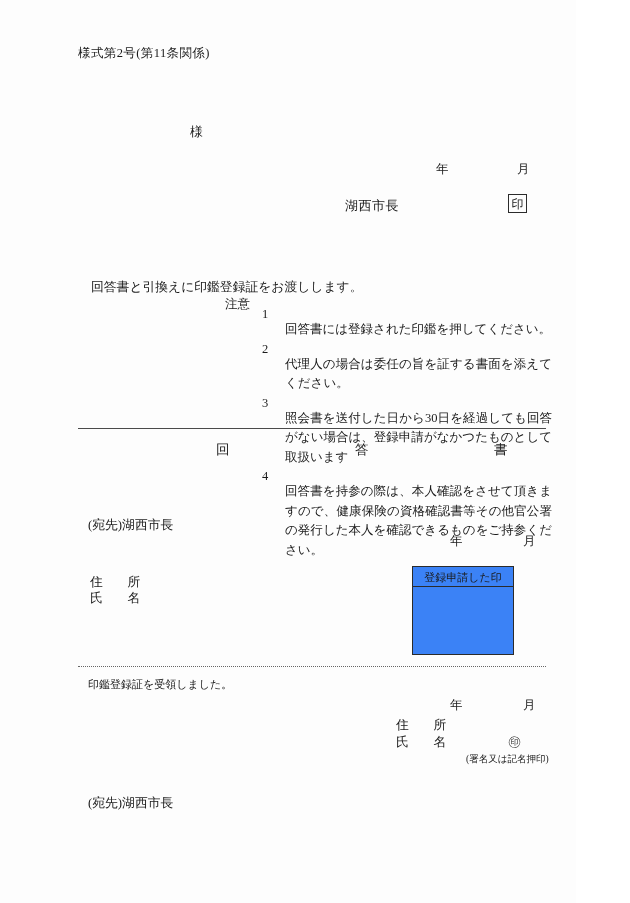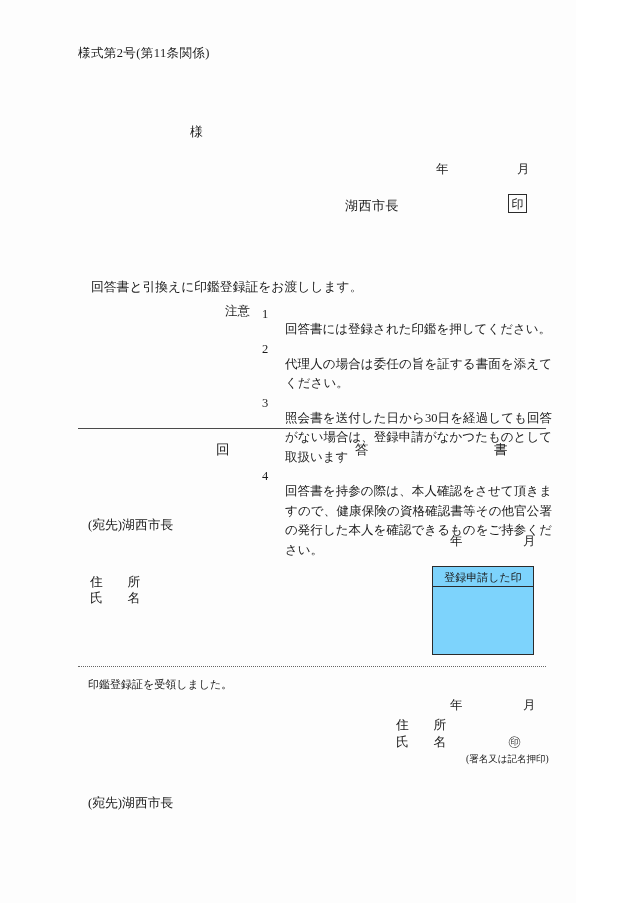--- a/index.html
+++ b/index.html
@@ -78,21 +78,21 @@
     left: 78px;
     top: 277px;
     width: 468px;
     font-size: 12.8px;
     line-height: 20px;
     text-indent: 13px;
     white-space: normal;
   }
   .notice-label {
     left: 225px;
-    top: 302px;
+    top: 295px;
     font-size: 12.5px;
   }
   .notice-list {
     position: absolute;
     left: 262px;
     top: 305px;
     width: 290px;
     font-size: 12.5px;
   }
   .notice-item {
@@ -155,27 +155,27 @@
     letter-spacing: 6px;
   }
   .field-name {
     left: 90px;
     top: 589px;
     font-size: 12.8px;
     letter-spacing: 6px;
   }
   .stamp-box {
     position: absolute;
-    left: 432px;
+    left: 412px;
     top: 566px;
     width: 102px;
     height: 89px;
     border: 1px solid #2b2b2b;
     box-sizing: border-box;
-    background: #7dd3fc;
+    background: #3b82f6;
   }
   .stamp-box-header {
     height: 20px;
     border-bottom: 1px solid #2b2b2b;
     font-size: 11px;
     line-height: 20px;
     text-align: center;
     box-sizing: border-box;
   }
   .stamp-box-area {

